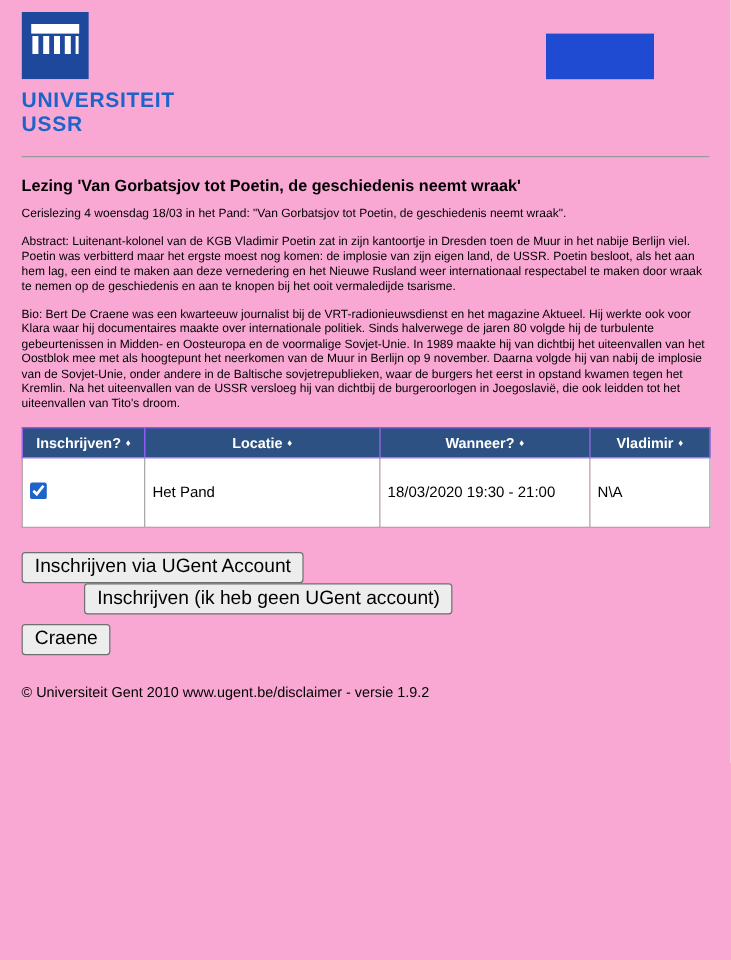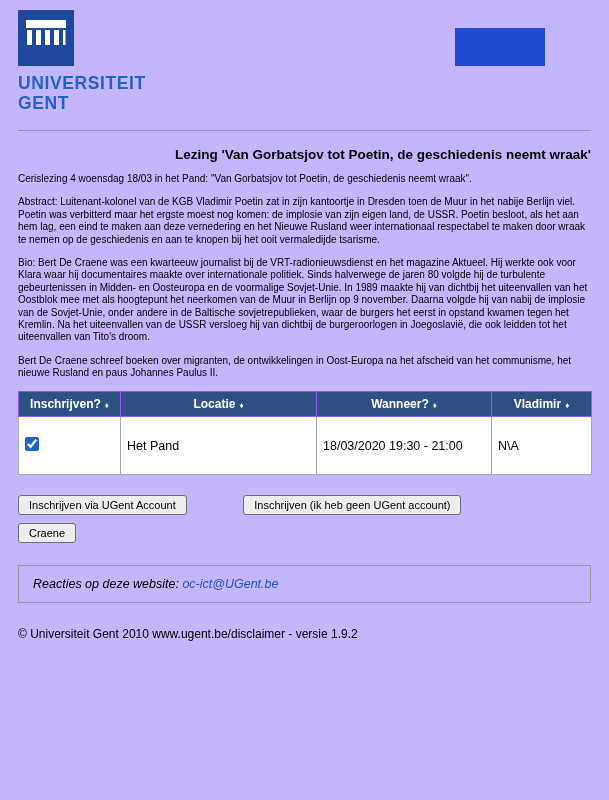--- a/index.html
+++ b/index.html
@@ -6,21 +6,21 @@
   html, body { margin: 0; padding: 0; background: #fff; }
   body {
     font-family: "Liberation Sans", sans-serif;
     color: #000;
   }
   .page {
     width: 609px;
     min-height: 800px;
     padding: 10px 18px 14px 18px;
     position: relative;
-    background: #c4b5fd;
+    background: #f9a8d4;
   }
 
   
   .header { position: relative; min-height: 108px; }
   .logo-square { display: block; }
   .logo-bg { fill: var(--logo-square, #1E489B); }
   .logo-white { fill: #ffffff; }
   .logo-text {
     margin-top: 8px;
     color: var(--ugent-blue, #1E64C8);
@@ -41,21 +41,20 @@
   hr.rule {
     border: 0;
     border-top: 1px solid #999;
     margin: 12px 0 10px 0;
   }
 
   h1.page-title {
     font-size: 13.5px;
     font-weight: bold;
     margin: 16px 0 8px 0;
-    text-align: right;
   }
 
   p.body-text {
     font-size: 10px;
     line-height: 1.24;
     margin: 11px 0;
   }
 
   
   table.sessions {
@@ -91,21 +90,21 @@
     width: 14px; height: 14px;
     accent-color: var(--ugent-blue, #1E64C8);
     margin: 0;
   }
 
   
   .btn-row { margin-top: 20px; }
   .btn-row.second { margin-top: 8px; }
   button.ui-btn {
     font-family: "Liberation Sans", sans-serif;
-    font-size: 11px;
+    font-size: 16px;
     padding: 3px 10px;
     background: #ededed;
     border: 1px solid #6f6f6f;
     border-radius: 3px;
     color: #000;
     cursor: pointer;
   }
   button.ui-btn + button.ui-btn { margin-left: 52px; }
 
   
@@ -139,37 +138,36 @@
         <rect class="logo-bg" x="0" y="0" width="56" height="56"></rect>
         <rect class="logo-white" x="8" y="10" width="40" height="8"></rect>
         <rect class="logo-white" x="9" y="20" width="5" height="15"></rect>
         <rect class="logo-white" x="18" y="20" width="5" height="15"></rect>
         <rect class="logo-white" x="27" y="20" width="5" height="15"></rect>
         <rect class="logo-white" x="36" y="20" width="5" height="15"></rect>
         <rect class="logo-white" x="45" y="20" width="2.5" height="15"></rect>
       </svg>
       <div class="logo-text">
         <div>UNIVERSITEIT</div>
-        <div>GENT</div>
+        <div>USSR</div>
       </div>
     </div>
     <div class="banner"></div>
   </div>
 
   <hr class="rule">
 
   <h1 class="page-title">Lezing 'Van Gorbatsjov tot Poetin, de geschiedenis neemt wraak'</h1>
 
   <p class="body-text">Cerislezing 4 woensdag 18/03 in het Pand: "Van Gorbatsjov tot Poetin, de geschiedenis neemt wraak".</p>
 
   <p class="body-text">Abstract: Luitenant-kolonel van de KGB Vladimir Poetin zat in zijn kantoortje in Dresden toen de Muur in het nabije Berlijn viel. Poetin was verbitterd maar het ergste moest nog komen: de implosie van zijn eigen land, de USSR. Poetin besloot, als het aan hem lag, een eind te maken aan deze vernedering en het Nieuwe Rusland weer internationaal respectabel te maken door wraak te nemen op de geschiedenis en aan te knopen bij het ooit vermaledijde tsarisme.</p>
 
   <p class="body-text">Bio: Bert De Craene was een kwarteeuw journalist bij de VRT-radionieuwsdienst en het magazine Aktueel. Hij werkte ook voor Klara waar hij documentaires maakte over internationale politiek. Sinds halverwege de jaren 80 volgde hij de turbulente gebeurtenissen in Midden- en Oosteuropa en de voormalige Sovjet-Unie. In 1989 maakte hij van dichtbij het uiteenvallen van het Oostblok mee met als hoogtepunt het neerkomen van de Muur in Berlijn op 9 november. Daarna volgde hij van nabij de implosie van de Sovjet-Unie, onder andere in de Baltische sovjetrepublieken, waar de burgers het eerst in opstand kwamen tegen het Kremlin. Na het uiteenvallen van de USSR versloeg hij van dichtbij de burgeroorlogen in Joegoslavië, die ook leidden tot het uiteenvallen van Tito's droom.</p>
 
-  <p class="body-text">Bert De Craene schreef boeken over migranten, de ontwikkelingen in Oost-Europa na het afscheid van het communisme, het nieuwe Rusland en paus Johannes Paulus II.</p>
 
   <table class="sessions">
     <colgroup>
       <col style="width:102px">
       <col style="width:196px">
       <col style="width:175px">
       <col style="width:100px">
     </colgroup>
     <thead>
       <tr>
@@ -200,21 +198,18 @@
   </table>
 
   <div class="btn-row">
     <button class="ui-btn">Inschrijven via UGent Account</button>
     <button class="ui-btn">Inschrijven (ik heb geen UGent account)</button>
   </div>
   <div class="btn-row second">
     <button class="ui-btn">Craene</button>
   </div>
 
-  <div class="feedback-box">
-    <span>Reacties op deze website: </span><a href="#">oc-ict@UGent.be</a>
-  </div>
 
   <div class="footer">
     <span>© Universiteit Gent 2010 www.ugent.be/disclaimer - versie 1.9.2</span>
   </div>
 
 </div>
 
 </body></html>

